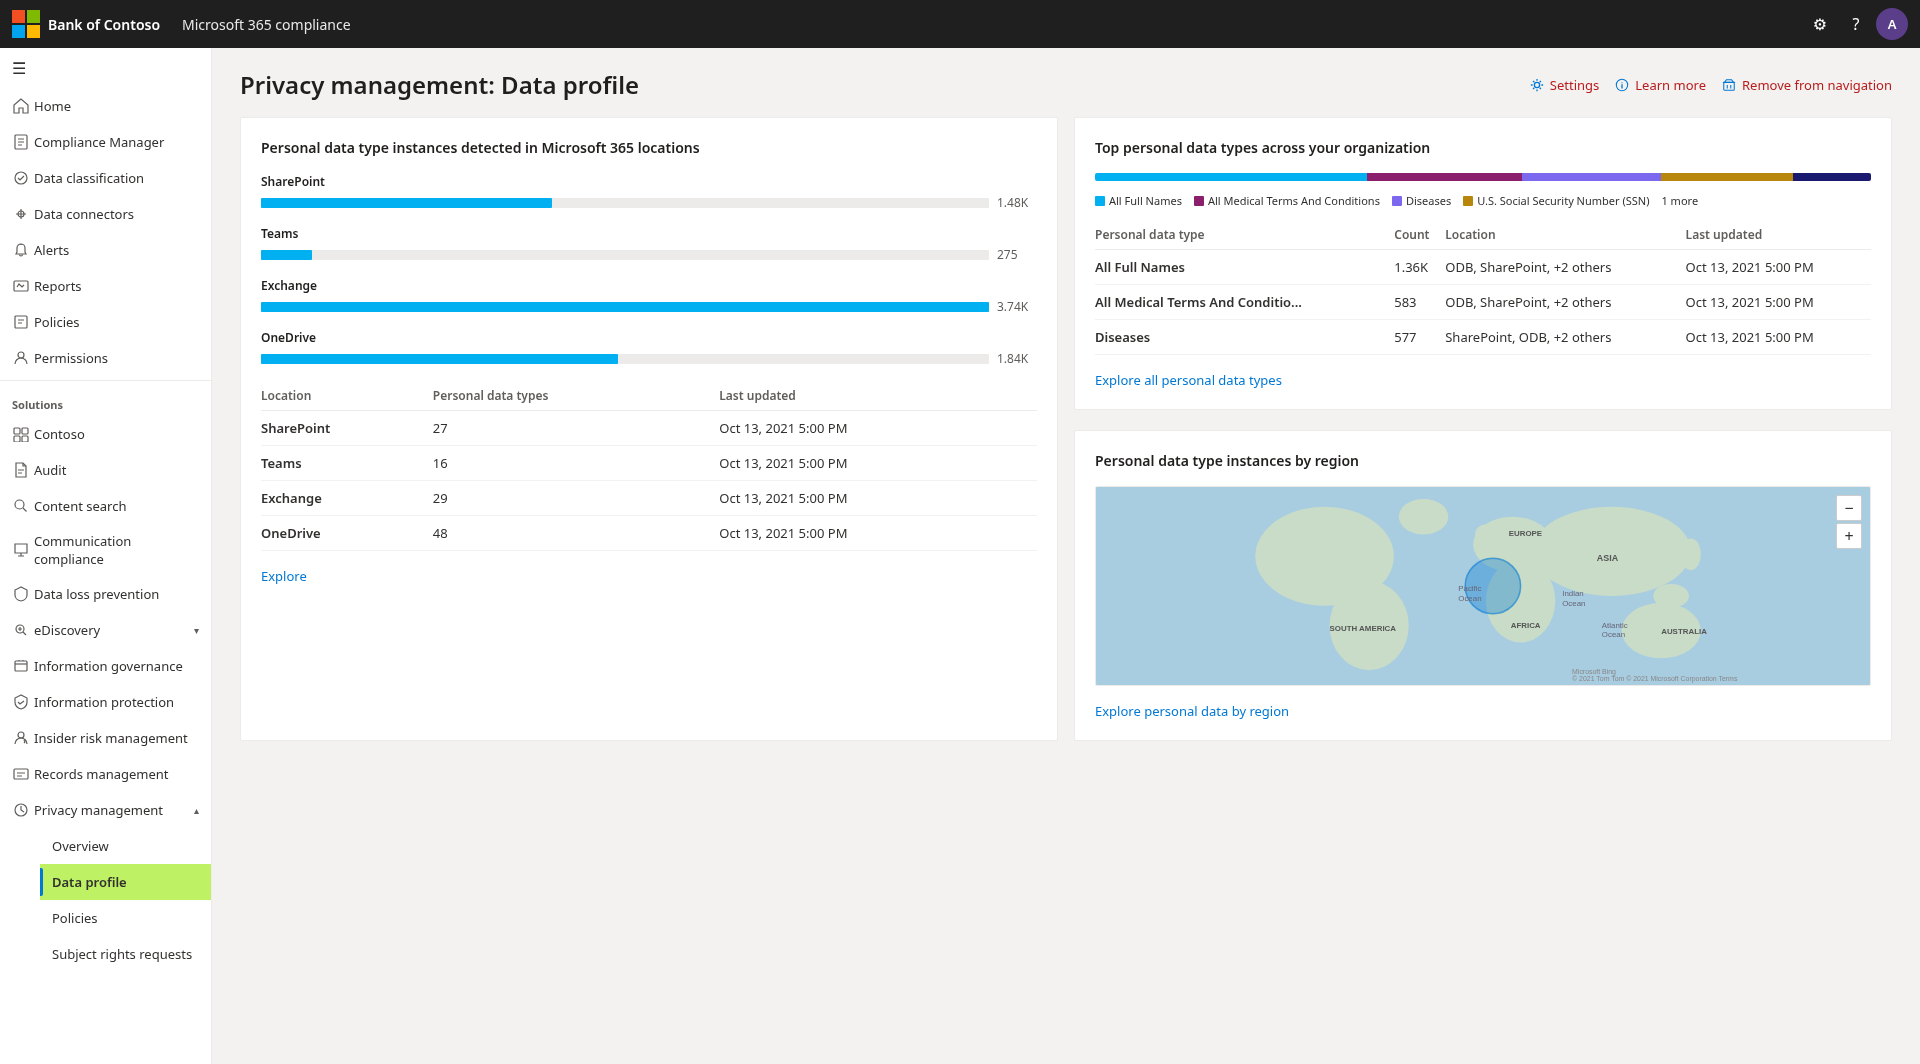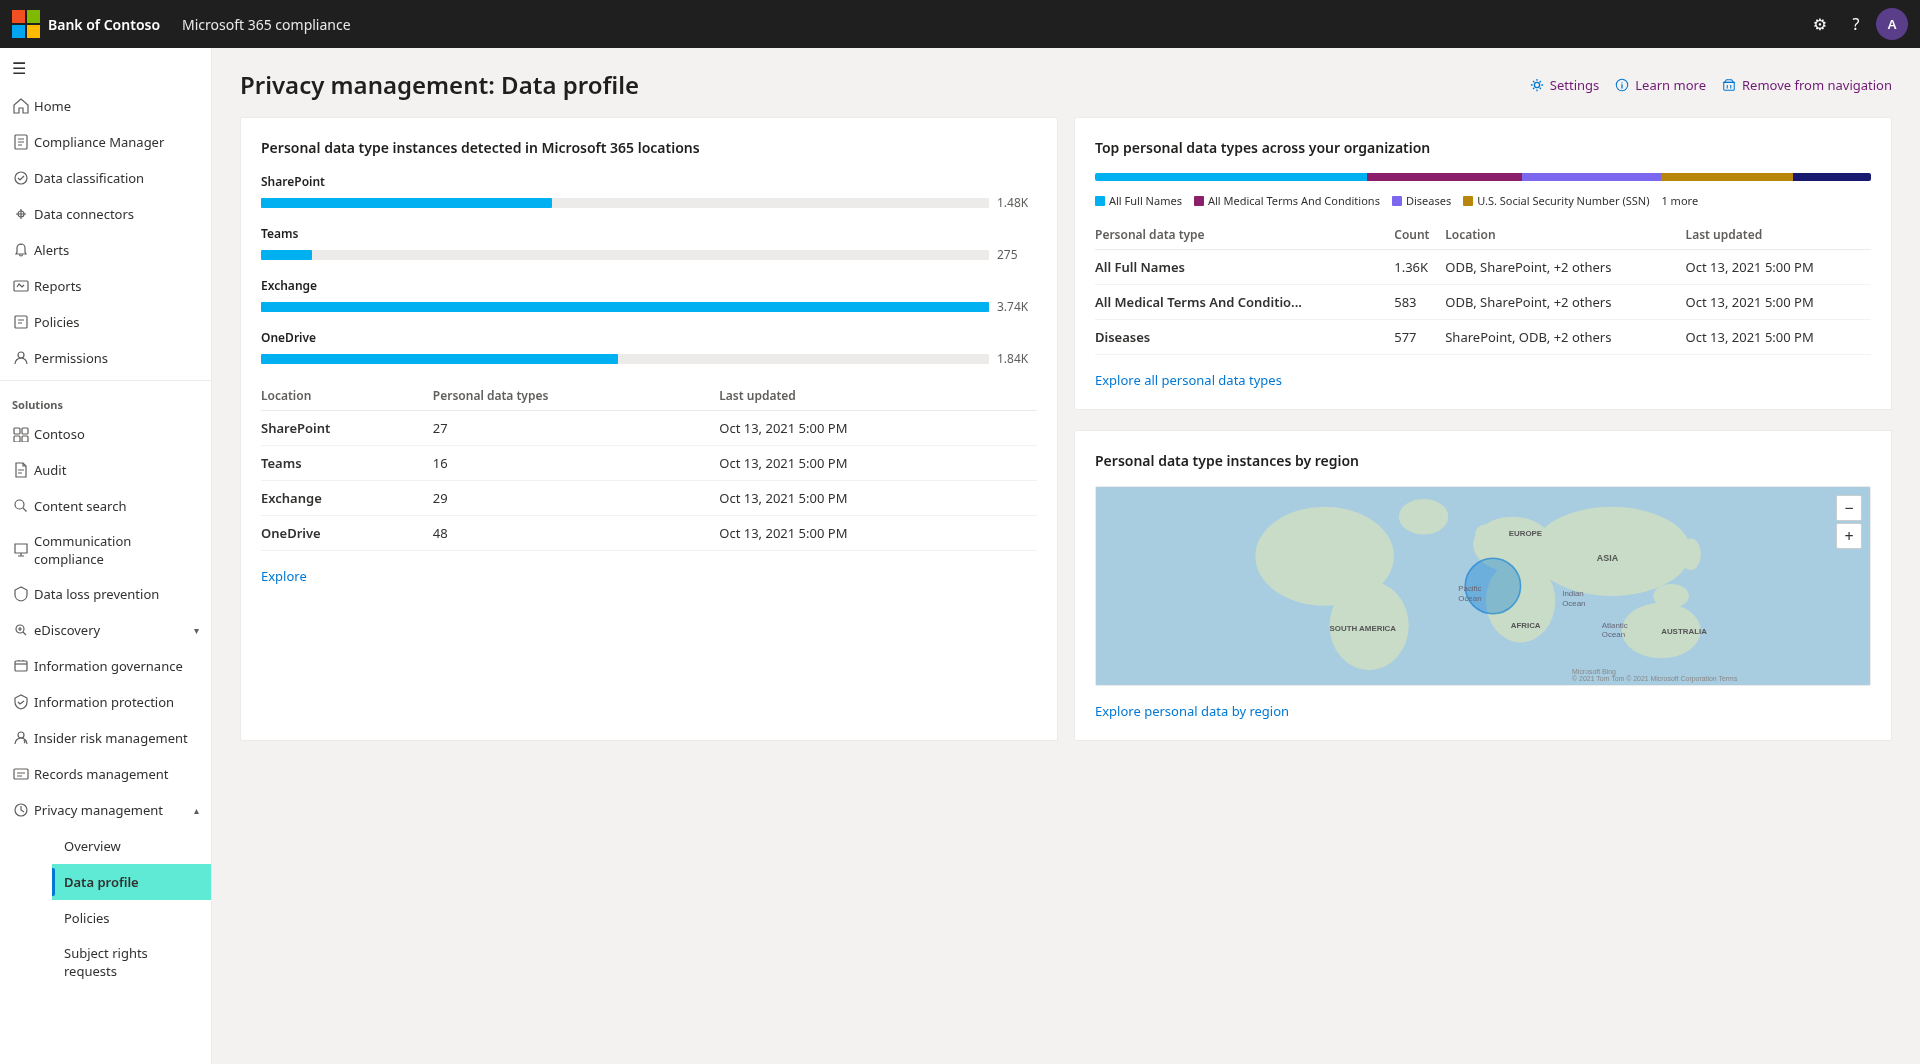--- a/index.html
+++ b/index.html
@@ -21,35 +21,35 @@
     
     .layout { display: flex; height: 1064px; padding-top: 48px; }
 
     
     .sidebar { width: 212px; background: #fff; border-right: 1px solid #edebe9; overflow-y: auto; flex-shrink: 0; }
     .sidebar-hamburger { padding: 8px 12px; cursor: pointer; font-size: 16px; color: #323130; height: 40px; display: flex; align-items: center; }
     .sidebar-item {
       display: flex; align-items: center; gap: 4px; padding: 8px 12px; cursor: pointer;
       color: #323130; font-size: 13px; min-height: 36px; position: relative;
     }
-    .sidebar-item.active { background: #5eead4; font-weight: 600; }
+    .sidebar-item.active { background: #bef264; font-weight: 600; }
     .sidebar-item.active::before { content: ''; position: absolute; left: 0; top: 4px; bottom: 4px; width: 3px; background: #0078d4; border-radius: 0 2px 2px 0; }
     .sidebar-item-icon { width: 18px; height: 18px; flex-shrink: 0; display: flex; align-items: center; justify-content: center; font-size: 14px; }
     .sidebar-section-label { padding: 12px 12px 4px 12px; font-size: 11px; font-weight: 700; color: #605e5c; text-transform: none; letter-spacing: 0; }
     .sidebar-item-arrow { margin-left: auto; font-size: 10px; color: #605e5c; }
-    .sidebar-sub { padding-left: 52px; }
+    .sidebar-sub { padding-left: 40px; }
     .sidebar-sub .sidebar-item { font-size: 13px; }
     .sidebar-divider { height: 1px; background: #edebe9; margin: 4px 0; }
 
     
     .main { flex: 1; overflow-y: auto; background: #f3f2f1; }
     .main-header { display: flex; align-items: center; padding: 20px 28px 16px 28px; background: #f3f2f1; }
     .main-title { font-size: 24px; font-weight: 600; color: #201f1e; flex: 1; }
     .main-header-actions { display: flex; align-items: center; gap: 16px; }
-    .header-action-btn { display: flex; align-items: center; gap: 6px; color: #701a75; font-size: 13px; cursor: pointer; text-decoration: none; }
+    .header-action-btn { display: flex; align-items: center; gap: 6px; color: #b91c1c; font-size: 13px; cursor: pointer; text-decoration: none; }
 
     
     .cards-grid { display: grid; grid-template-columns: 1fr 1fr; gap: 16px; padding: 0 28px 28px 28px; }
     .card { background: #fff; border-radius: 2px; border: 1px solid #edebe9; padding: 20px; }
     .card-title { font-size: 14px; font-weight: 600; color: #201f1e; margin-bottom: 16px; }
 
     
     .bar-row { margin-bottom: 14px; }
     .bar-label { font-size: 12px; font-weight: 600; color: #201f1e; margin-bottom: 4px; }
     .bar-container { display: flex; align-items: center; gap: 8px; }

